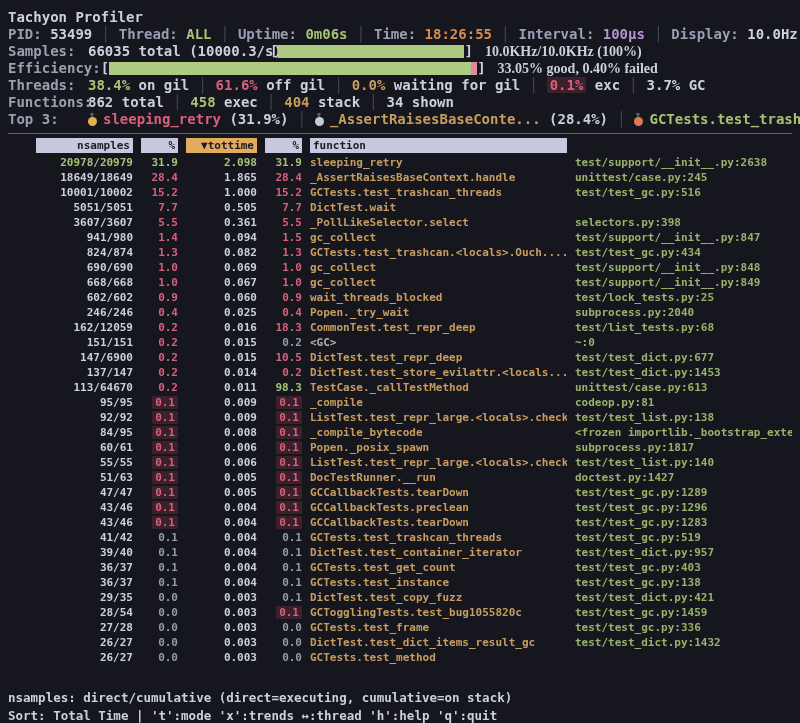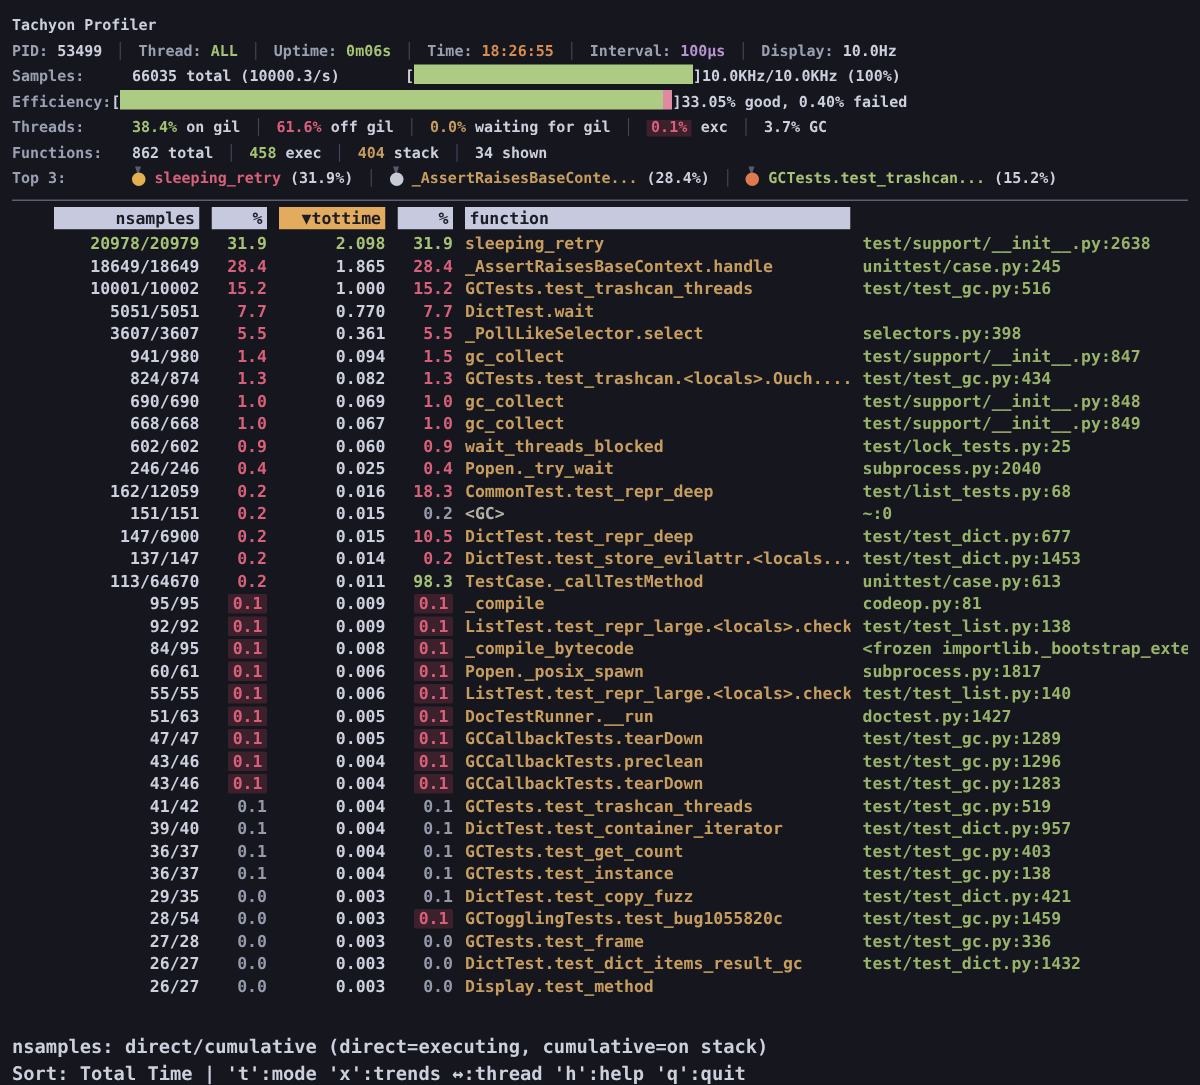--- a/index.html
+++ b/index.html
@@ -5,27 +5,27 @@
   :root{ --bg:#15161e; }
   *{margin:0;padding:0;box-sizing:border-box;}
   html,body{background:var(--bg);}
   body{
     width:800px;height:723px;overflow:hidden;
     font-family:"DejaVu Sans Mono", monospace;
     font-weight:700;
     color:var(--fg);
     padding:9px 8px 0 8px;
   }
-  .hline{height:17px;line-height:17px;font-size:10px;white-space:pre;}
+  .hline{height:17px;line-height:17px;font-size:14px;white-space:pre;}
   .title{color:var(--fg);}
   .lab{color:var(--label);}
   .lbl{display:inline-block;width:80px;color:var(--label);}
   .sep{color:var(--sep);margin:0 9px;}
   .bracket{color:var(--fg);}
-  .after{}
+  .after{margin-left:12px;font-family:Liberation Serif, serif;}
   .st-white{color:var(--fg);}
   .st-dim{color:var(--dim);}
   .st-green{color:var(--green);}
   .st-red{color:var(--red);}
   .st-redbg{color:var(--red);background:var(--redbg);padding:0 3px;border-radius:1px;}
   .st-orange{color:var(--tan);}
   .st-time{color:var(--orange);}
   .st-purple{color:var(--purple);}
   .st-fn{color:var(--tan);}
   .st-gc{color:var(--gcfn);}
@@ -82,21 +82,21 @@
     <div class="c r"><span class="chip sort">▼tottime</span></div>
     <div class="c r"><span class="chip" style="text-align:right;">%</span></div>
     <div class="c l"><span class="chip">function</span></div>
     <div class="c l"><span class="chip auto">file:line</span></div>
   </div>
 
   <div id="rows">
       <div class="trow tgrid"><div class="c r"><span class="st-green">20978/20979</span></div><div class="c r"><span class="st-green">31.9</span></div><div class="c r"><span class="st-green">2.098</span></div><div class="c r"><span class="st-green">31.9</span></div><div class="c l"><span class="st-fn">sleeping_retry</span></div><div class="c l"><span class="st-file">test/support/__init__.py:2638</span></div></div>
       <div class="trow tgrid"><div class="c r"><span class="st-white">18649/18649</span></div><div class="c r"><span class="st-red">28.4</span></div><div class="c r"><span class="st-white">1.865</span></div><div class="c r"><span class="st-red">28.4</span></div><div class="c l"><span class="st-fn">_AssertRaisesBaseContext.handle</span></div><div class="c l"><span class="st-file">unittest/case.py:245</span></div></div>
       <div class="trow tgrid"><div class="c r"><span class="st-white">10001/10002</span></div><div class="c r"><span class="st-red">15.2</span></div><div class="c r"><span class="st-white">1.000</span></div><div class="c r"><span class="st-red">15.2</span></div><div class="c l"><span class="st-fn">GCTests.test_trashcan_threads</span></div><div class="c l"><span class="st-file">test/test_gc.py:516</span></div></div>
-      <div class="trow tgrid"><div class="c r"><span class="st-white">5051/5051</span></div><div class="c r"><span class="st-red">7.7</span></div><div class="c r"><span class="st-white">0.770</span></div><div class="c r"><span class="st-red">7.7</span></div><div class="c l"><span class="st-fn">DictTest.wait</span></div></div>
+      <div class="trow tgrid"><div class="c r"><span class="st-white">5051/5051</span></div><div class="c r"><span class="st-red">7.7</span></div><div class="c r"><span class="st-white">0.505</span></div><div class="c r"><span class="st-red">7.7</span></div><div class="c l"><span class="st-fn">DictTest.wait</span></div></div>
       <div class="trow tgrid"><div class="c r"><span class="st-white">3607/3607</span></div><div class="c r"><span class="st-red">5.5</span></div><div class="c r"><span class="st-white">0.361</span></div><div class="c r"><span class="st-red">5.5</span></div><div class="c l"><span class="st-fn">_PollLikeSelector.select</span></div><div class="c l"><span class="st-file">selectors.py:398</span></div></div>
       <div class="trow tgrid"><div class="c r"><span class="st-white">941/980</span></div><div class="c r"><span class="st-red">1.4</span></div><div class="c r"><span class="st-white">0.094</span></div><div class="c r"><span class="st-red">1.5</span></div><div class="c l"><span class="st-fn">gc_collect</span></div><div class="c l"><span class="st-file">test/support/__init__.py:847</span></div></div>
       <div class="trow tgrid"><div class="c r"><span class="st-white">824/874</span></div><div class="c r"><span class="st-red">1.3</span></div><div class="c r"><span class="st-white">0.082</span></div><div class="c r"><span class="st-red">1.3</span></div><div class="c l"><span class="st-fn">GCTests.test_trashcan.&lt;locals&gt;.Ouch....</span></div><div class="c l"><span class="st-file">test/test_gc.py:434</span></div></div>
       <div class="trow tgrid"><div class="c r"><span class="st-white">690/690</span></div><div class="c r"><span class="st-red">1.0</span></div><div class="c r"><span class="st-white">0.069</span></div><div class="c r"><span class="st-red">1.0</span></div><div class="c l"><span class="st-fn">gc_collect</span></div><div class="c l"><span class="st-file">test/support/__init__.py:848</span></div></div>
       <div class="trow tgrid"><div class="c r"><span class="st-white">668/668</span></div><div class="c r"><span class="st-red">1.0</span></div><div class="c r"><span class="st-white">0.067</span></div><div class="c r"><span class="st-red">1.0</span></div><div class="c l"><span class="st-fn">gc_collect</span></div><div class="c l"><span class="st-file">test/support/__init__.py:849</span></div></div>
       <div class="trow tgrid"><div class="c r"><span class="st-white">602/602</span></div><div class="c r"><span class="st-red">0.9</span></div><div class="c r"><span class="st-white">0.060</span></div><div class="c r"><span class="st-red">0.9</span></div><div class="c l"><span class="st-fn">wait_threads_blocked</span></div><div class="c l"><span class="st-file">test/lock_tests.py:25</span></div></div>
       <div class="trow tgrid"><div class="c r"><span class="st-white">246/246</span></div><div class="c r"><span class="st-red">0.4</span></div><div class="c r"><span class="st-white">0.025</span></div><div class="c r"><span class="st-red">0.4</span></div><div class="c l"><span class="st-fn">Popen._try_wait</span></div><div class="c l"><span class="st-file">subprocess.py:2040</span></div></div>
       <div class="trow tgrid"><div class="c r"><span class="st-white">162/12059</span></div><div class="c r"><span class="st-red">0.2</span></div><div class="c r"><span class="st-white">0.016</span></div><div class="c r"><span class="st-red">18.3</span></div><div class="c l"><span class="st-fn">CommonTest.test_repr_deep</span></div><div class="c l"><span class="st-file">test/list_tests.py:68</span></div></div>
       <div class="trow tgrid"><div class="c r"><span class="st-white">151/151</span></div><div class="c r"><span class="st-red">0.2</span></div><div class="c r"><span class="st-white">0.015</span></div><div class="c r"><span class="st-dim">0.2</span></div><div class="c l"><span class="st-gc">&lt;GC&gt;</span></div><div class="c l"><span class="st-file">~:0</span></div></div>
       <div class="trow tgrid"><div class="c r"><span class="st-white">147/6900</span></div><div class="c r"><span class="st-red">0.2</span></div><div class="c r"><span class="st-white">0.015</span></div><div class="c r"><span class="st-red">10.5</span></div><div class="c l"><span class="st-fn">DictTest.test_repr_deep</span></div><div class="c l"><span class="st-file">test/test_dict.py:677</span></div></div>
@@ -112,21 +112,21 @@
       <div class="trow tgrid"><div class="c r"><span class="st-white">43/46</span></div><div class="c r"><span class="st-redbg">0.1</span></div><div class="c r"><span class="st-white">0.004</span></div><div class="c r"><span class="st-redbg">0.1</span></div><div class="c l"><span class="st-fn">GCCallbackTests.preclean</span></div><div class="c l"><span class="st-file">test/test_gc.py:1296</span></div></div>
       <div class="trow tgrid"><div class="c r"><span class="st-white">43/46</span></div><div class="c r"><span class="st-redbg">0.1</span></div><div class="c r"><span class="st-white">0.004</span></div><div class="c r"><span class="st-redbg">0.1</span></div><div class="c l"><span class="st-fn">GCCallbackTests.tearDown</span></div><div class="c l"><span class="st-file">test/test_gc.py:1283</span></div></div>
       <div class="trow tgrid"><div class="c r"><span class="st-white">41/42</span></div><div class="c r"><span class="st-dim">0.1</span></div><div class="c r"><span class="st-white">0.004</span></div><div class="c r"><span class="st-dim">0.1</span></div><div class="c l"><span class="st-fn">GCTests.test_trashcan_threads</span></div><div class="c l"><span class="st-file">test/test_gc.py:519</span></div></div>
       <div class="trow tgrid"><div class="c r"><span class="st-white">39/40</span></div><div class="c r"><span class="st-dim">0.1</span></div><div class="c r"><span class="st-white">0.004</span></div><div class="c r"><span class="st-dim">0.1</span></div><div class="c l"><span class="st-fn">DictTest.test_container_iterator</span></div><div class="c l"><span class="st-file">test/test_dict.py:957</span></div></div>
       <div class="trow tgrid"><div class="c r"><span class="st-white">36/37</span></div><div class="c r"><span class="st-dim">0.1</span></div><div class="c r"><span class="st-white">0.004</span></div><div class="c r"><span class="st-dim">0.1</span></div><div class="c l"><span class="st-fn">GCTests.test_get_count</span></div><div class="c l"><span class="st-file">test/test_gc.py:403</span></div></div>
       <div class="trow tgrid"><div class="c r"><span class="st-white">36/37</span></div><div class="c r"><span class="st-dim">0.1</span></div><div class="c r"><span class="st-white">0.004</span></div><div class="c r"><span class="st-dim">0.1</span></div><div class="c l"><span class="st-fn">GCTests.test_instance</span></div><div class="c l"><span class="st-file">test/test_gc.py:138</span></div></div>
       <div class="trow tgrid"><div class="c r"><span class="st-white">29/35</span></div><div class="c r"><span class="st-dim">0.0</span></div><div class="c r"><span class="st-white">0.003</span></div><div class="c r"><span class="st-dim">0.1</span></div><div class="c l"><span class="st-fn">DictTest.test_copy_fuzz</span></div><div class="c l"><span class="st-file">test/test_dict.py:421</span></div></div>
       <div class="trow tgrid"><div class="c r"><span class="st-white">28/54</span></div><div class="c r"><span class="st-dim">0.0</span></div><div class="c r"><span class="st-white">0.003</span></div><div class="c r"><span class="st-redbg">0.1</span></div><div class="c l"><span class="st-fn">GCTogglingTests.test_bug1055820c</span></div><div class="c l"><span class="st-file">test/test_gc.py:1459</span></div></div>
       <div class="trow tgrid"><div class="c r"><span class="st-white">27/28</span></div><div class="c r"><span class="st-dim">0.0</span></div><div class="c r"><span class="st-white">0.003</span></div><div class="c r"><span class="st-dim">0.0</span></div><div class="c l"><span class="st-fn">GCTests.test_frame</span></div><div class="c l"><span class="st-file">test/test_gc.py:336</span></div></div>
       <div class="trow tgrid"><div class="c r"><span class="st-white">26/27</span></div><div class="c r"><span class="st-dim">0.0</span></div><div class="c r"><span class="st-white">0.003</span></div><div class="c r"><span class="st-dim">0.0</span></div><div class="c l"><span class="st-fn">DictTest.test_dict_items_result_gc</span></div><div class="c l"><span class="st-file">test/test_dict.py:1432</span></div></div>
-      <div class="trow tgrid"><div class="c r"><span class="st-white">26/27</span></div><div class="c r"><span class="st-dim">0.0</span></div><div class="c r"><span class="st-white">0.003</span></div><div class="c r"><span class="st-dim">0.0</span></div><div class="c l"><span class="st-fn">Display.test_method</span></div></div>
+      <div class="trow tgrid"><div class="c r"><span class="st-white">26/27</span></div><div class="c r"><span class="st-dim">0.0</span></div><div class="c r"><span class="st-white">0.003</span></div><div class="c r"><span class="st-dim">0.0</span></div><div class="c l"><span class="st-fn">GCTests.test_method</span></div></div>
     </div>
 
   <div class="footer">
     <div class="fline">nsamples: direct/cumulative (direct=executing, cumulative=on stack)</div>
     <div class="fline">Sort: Total Time | 't':mode 'x':trends ↔:thread 'h':help 'q':quit</div>
   </div>
 
 </div>
 
 </body></html>

